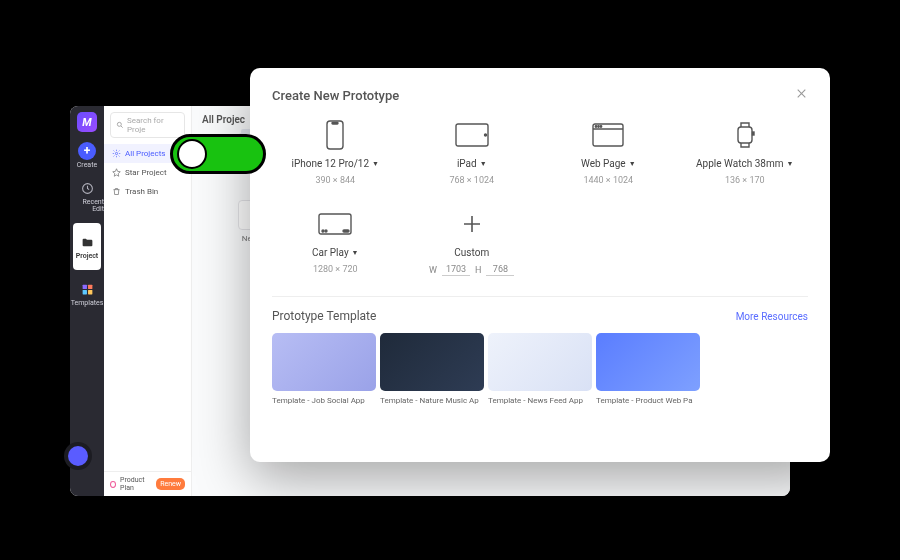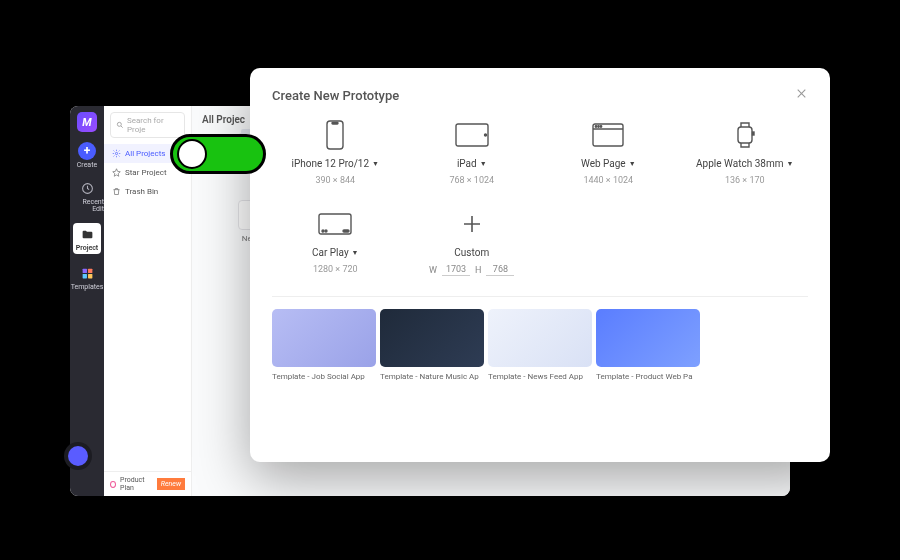--- a/index.html
+++ b/index.html
@@ -44,21 +44,21 @@
     .rail .rail-item { display:flex; flex-direction:column; align-items:center; gap:2px; }
     .rail .plus {
       width:18px;height:18px;border-radius:50%;
       background:#4a5cff;display:flex;align-items:center;justify-content:center;
       color:#fff;font-size:12px;font-weight:700;
     }
     .rail .icon-box {
       width:18px;height:18px;border-radius:4px;
       display:flex;align-items:center;justify-content:center;
     }
-    .rail .active { background:#fff; color:#333; border-radius:4px; padding:2px 0; width:28px;}
+    .rail .active { background:#fff; color:#333; border-radius:4px; padding:10px 0; width:28px;}
     .rail .active .icon-box{color:#333;}
     .rail-label{text-align:right;line-height:1;}
 
     
     .side2 {
       width: 88px;
       background:#fff;
       border-right:1px solid #eee;
       display:flex;flex-direction:column;
       font-size:8px;color:#666;
@@ -71,21 +71,21 @@
     .search svg{flex-shrink:0;}
     .side2 .nav-item{
       display:flex;align-items:center;gap:4px;
       padding:5px 8px; color:#555;
     }
     .side2 .nav-item.active{color:#4a5cff;background:#f1f2ff;}
     .side2 .spacer{flex:1;}
     .plan{display:flex;align-items:center;gap:4px;padding:4px 6px;border-top:1px solid #eee;}
     .plan .dot{width:7px;height:7px;border-radius:50%;border:1px solid #ef5c9a;}
     .plan-text{font-size:7px;color:#555;}
-    .renew{background:#ff7b3d;color:#fff;padding:2px 4px;border-radius:0;font-size:7px;font-style:italic;}
+    .renew{background:#ff7b3d;color:#fff;padding:2px 4px;border-radius:5px;font-size:7px;}
 
     
     .proj {
       flex:1;
       background:#fafbfc;
       padding:8px 10px;
       font-size:10px;color:#444;
     }
     .proj h4{font-size:10px;font-weight:600;color:#555;margin-bottom:8px;}
     .proj .cards{display:flex;gap:14px;}
@@ -361,20 +361,24 @@
         <span>W</span>
         <span class="inp">1703</span>
         <span>H</span>
         <span class="inp">768</span>
       </div>
     </div>
   </div>
 
   <div class="divider"></div>
 
+  <div class="template-head">
+    <div class="template-title">Prototype Template</div>
+    <div class="more">More Resources</div>
+  </div>
 
   <div class="templates">
     <div class="tpl">
       <div class="tpl-thumb t1"></div>
       <div class="tpl-label">Template - Job Social App</div>
     </div>
     <div class="tpl">
       <div class="tpl-thumb t2"></div>
       <div class="tpl-label">Template - Nature Music Ap</div>
     </div>

